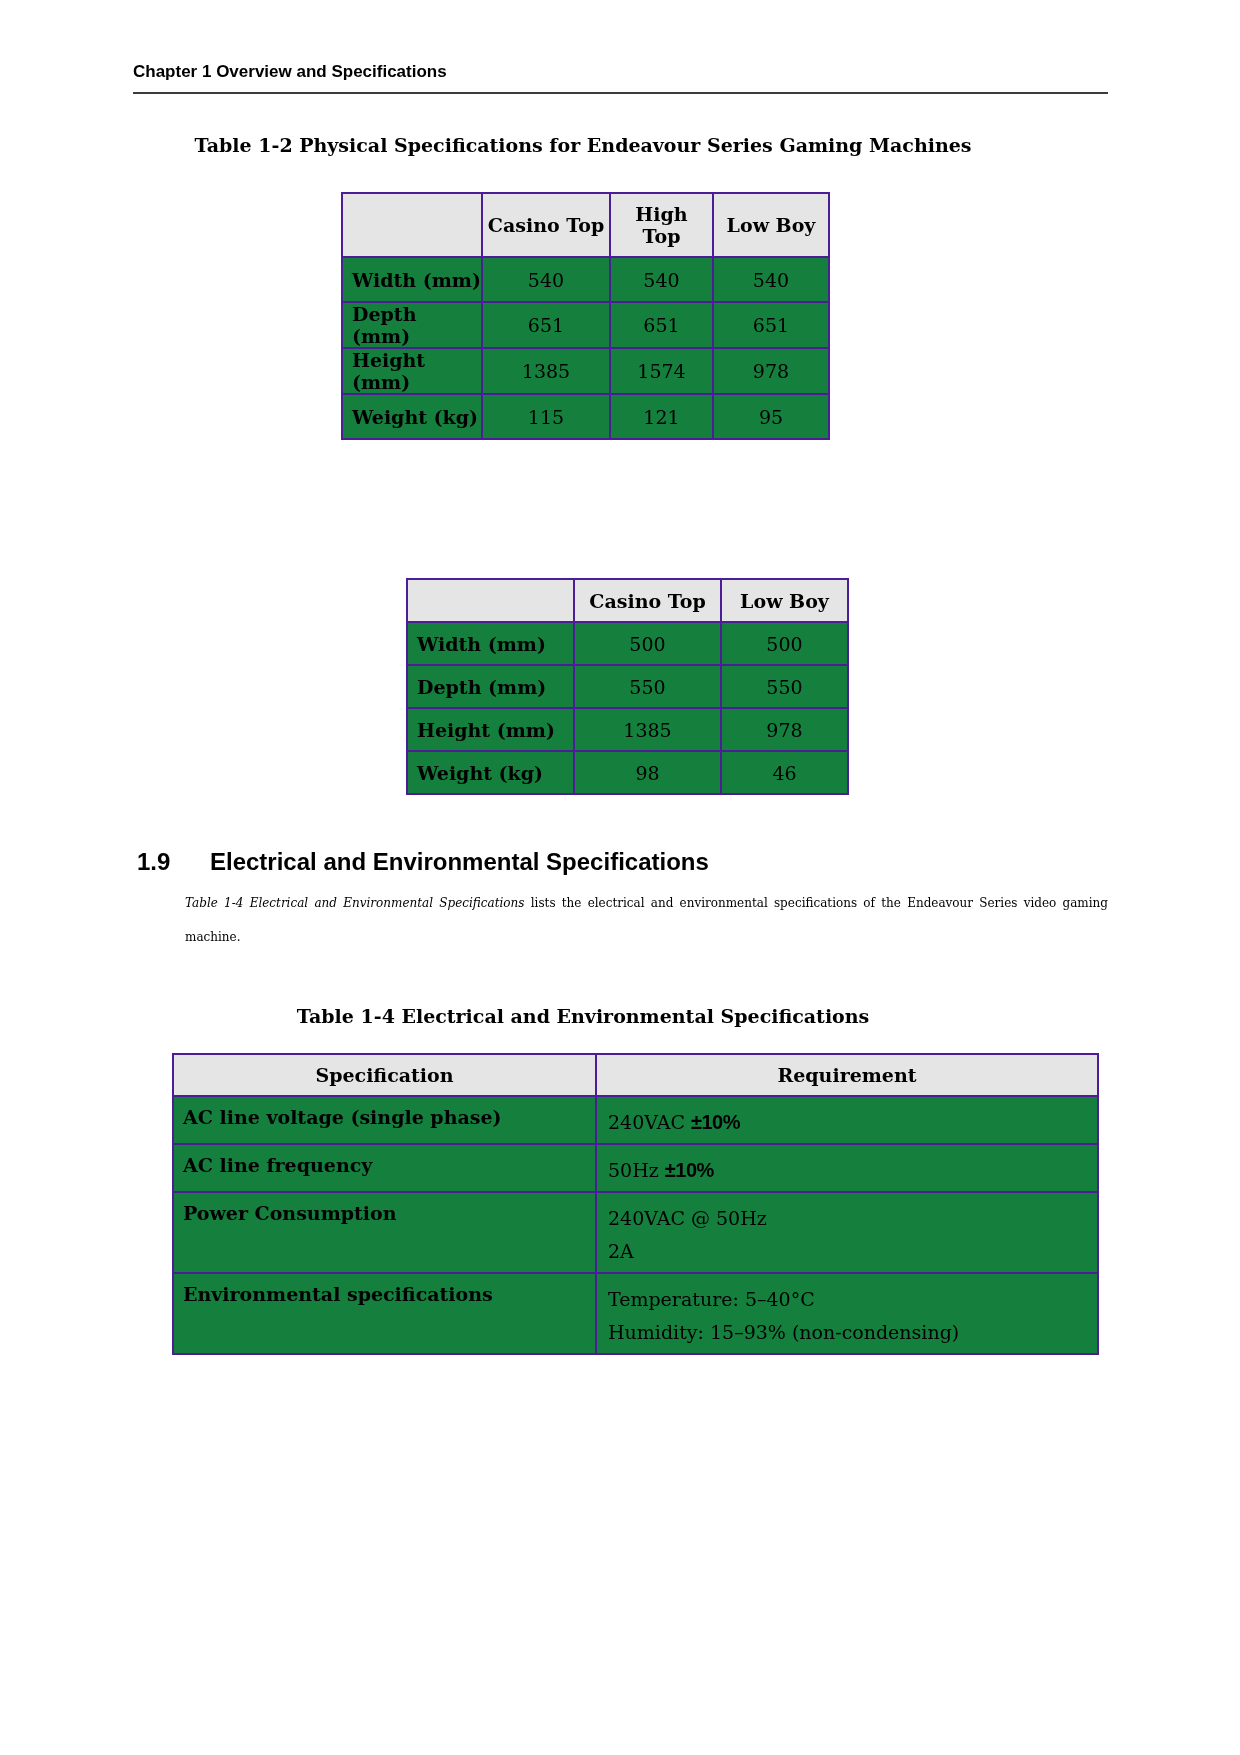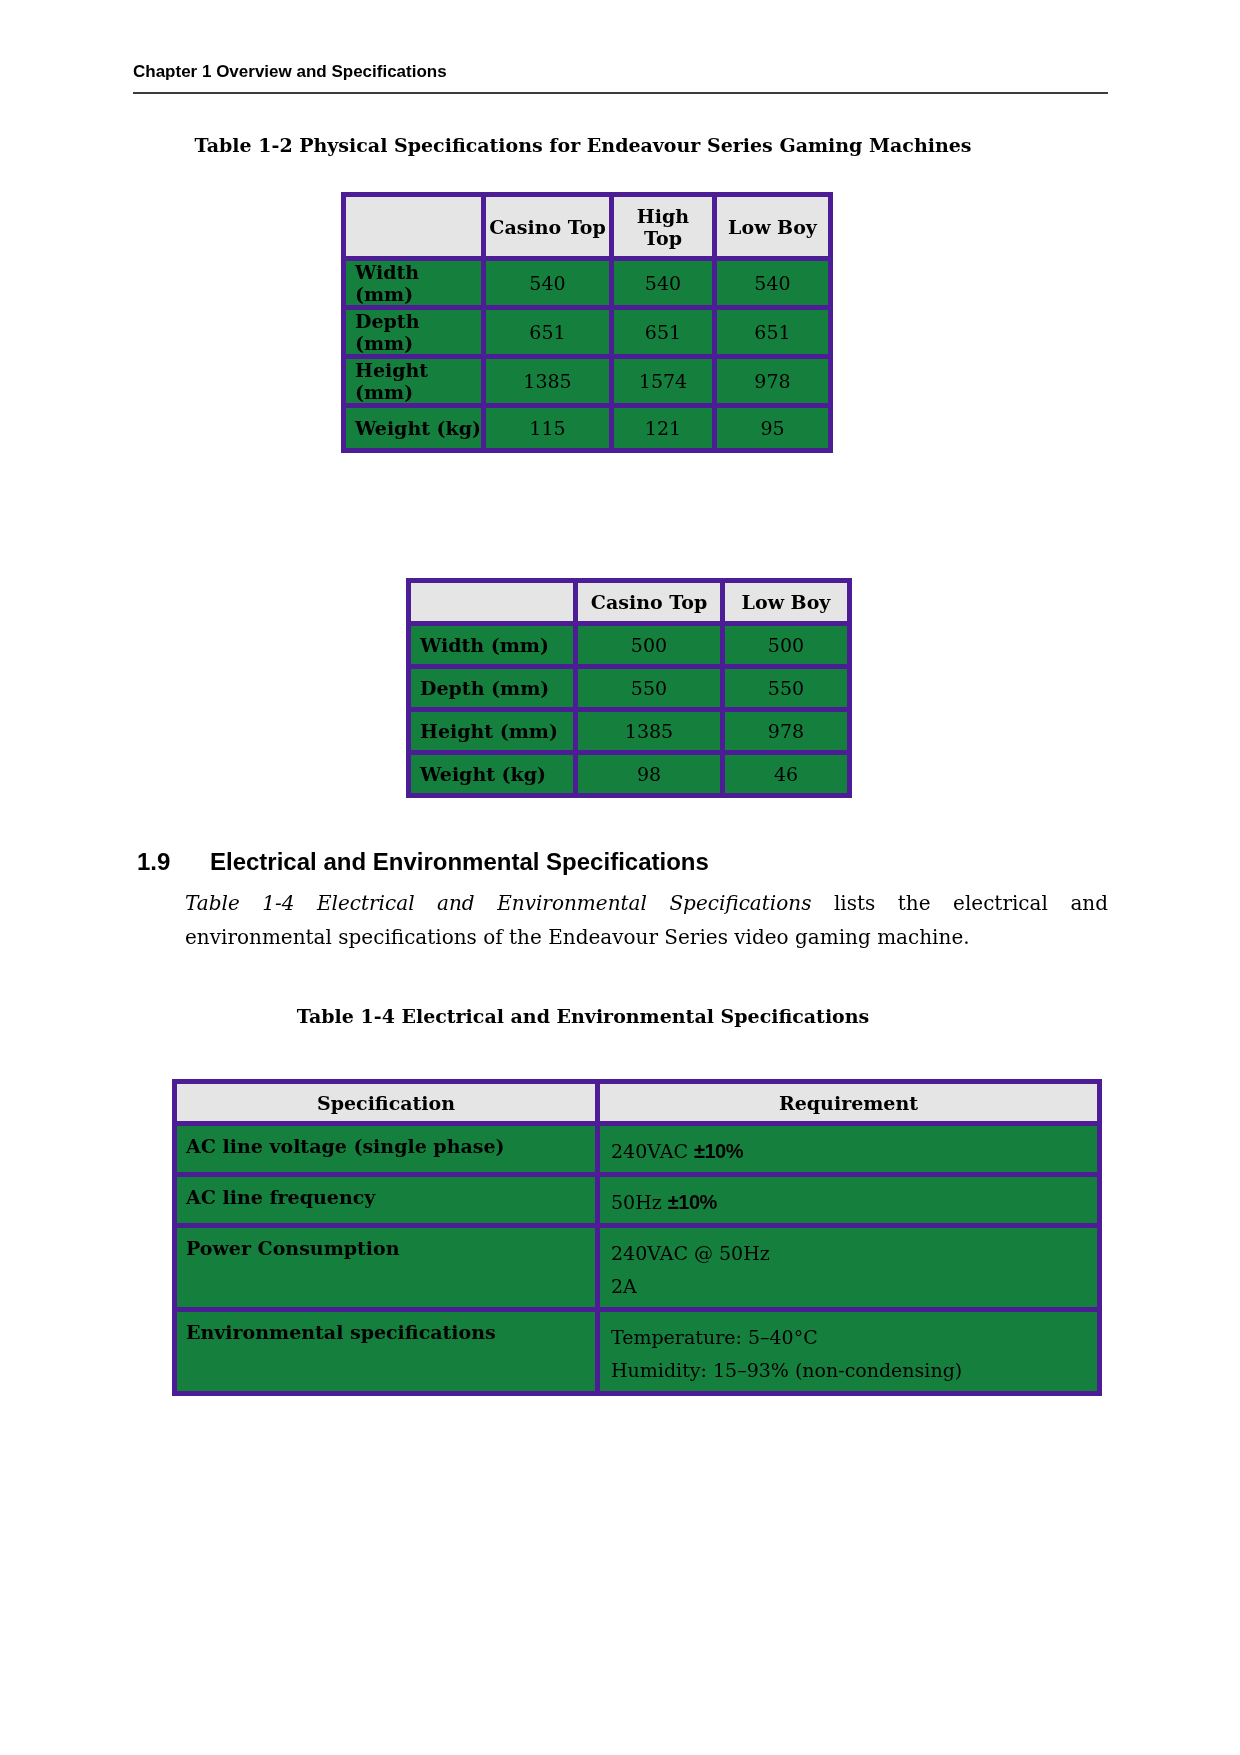--- a/index.html
+++ b/index.html
@@ -25,21 +25,21 @@
   .caption {
     position:absolute; left:133px; width:900px; text-align:center;
     font-weight:bold; font-size:19px; line-height:35px;
   }
   .cap-t12 { top:128px; }
   .cap-t13 { top:490px; }
   .cap-t14 { top:999px; }
 
   
   table { position:absolute; border-collapse:collapse; table-layout:fixed; font-size:19px; }
-  th, td { border:5px solid #4c1d95; padding:0; }
+  th, td { border:2px solid #4c1d95; padding:0; }
   th { background:#e5e5e5; font-weight:bold; text-align:center; vertical-align:middle; }
   td { background:#15803d; vertical-align:middle; }
   td.lbl { font-weight:bold; text-align:left; padding-left:9px; }
   td.val { text-align:center; }
 
   
   .t12 { left:341px; top:192px; width:487px; }
   .t12 col.c0 { width:140px; } .t12 col.c1 { width:128px; }
   .t12 col.c2 { width:103px; } .t12 col.c3 { width:116px; }
   .t12 tr.hdr { height:64px; } .t12 tr.dat { height:45px; }
@@ -51,26 +51,26 @@
   .t13 tr.hdr { height:43px; } .t13 tr.dat { height:43px; }
 
   
   .sec-head {
     position:absolute; left:137px; top:848px; display:flex;
     font-family:"Liberation Sans", sans-serif; font-weight:bold; font-size:24px;
   }
   .sec-num { width:73px; }
   .body-par {
     position:absolute; left:185px; top:886px; width:923px; margin:0;
-    font-size:20px; line-height:34px; text-align:justify;
+    font-size:12px; line-height:34px; text-align:justify;
   }
   .body-par .it { font-style:italic; }
 
   
-  .t14 { left:172px; top:1053px; width:925px;margin-top:26px; }
+  .t14 { left:172px; top:1053px; width:925px; }
   .t14 col.c0 { width:423px; } .t14 col.c1 { width:502px; }
   .t14 tr.hdr { height:42px; }
   .t14 tr.r0, .t14 tr.r1 { height:45px; }
   .t14 tr.r2 { height:72px; } .t14 tr.r3 { height:70px; }
   .t14 td { padding-top:4px; padding-bottom:4px; }
   .t14 td.lbl { vertical-align:top; padding-top:9px; }
   .t14 td.req { text-align:left; padding-left:11px; vertical-align:top; padding-top:9px; line-height:33px; }
   .tol {
     font-family:"Liberation Sans", sans-serif; font-weight:bold; font-size:20px;
     letter-spacing:-0.5px;

